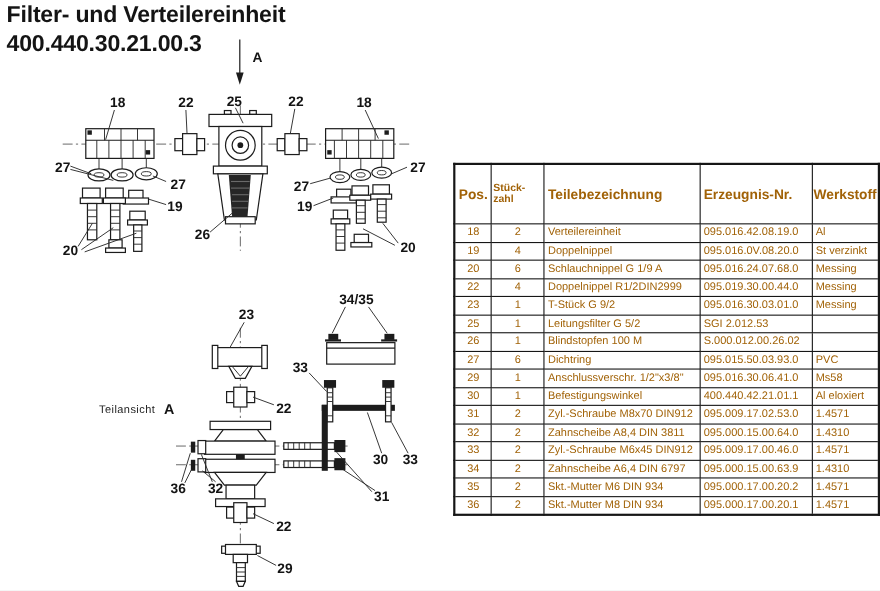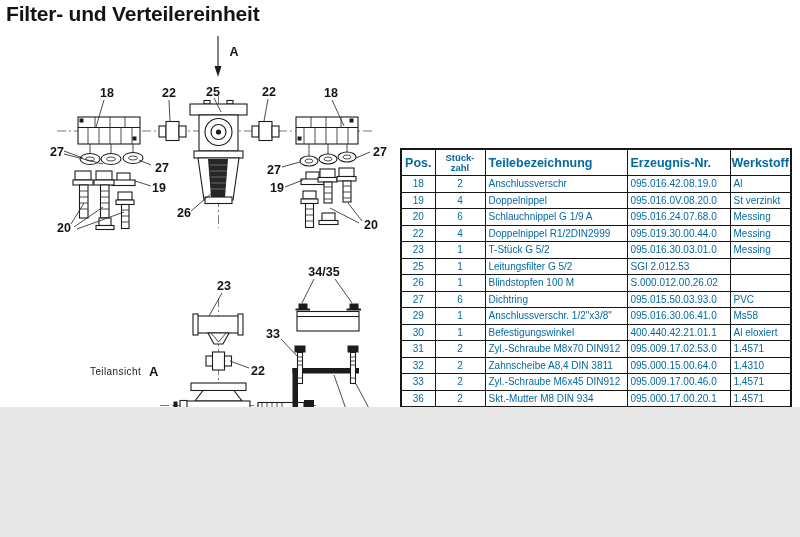--- a/index.html
+++ b/index.html
@@ -1,17 +1,17 @@
 <!DOCTYPE html>
 <html><head>
 <meta charset="utf-8">
 <style>
   html,body { margin:0; padding:0; background:#e8e8e8; }
   .page {
-    position:relative; width:800px; height:407px; background:#ffffff;
+    position:relative; width:800px; height:537px; background:#ffffff;
     font-family:"Liberation Sans", sans-serif; color:#111; overflow:hidden;
   }
   .title {
     position:absolute; left:6px; top:1px;
     font-weight:bold; font-size:21px; line-height:26px; letter-spacing:-0.2px; color:#141414;
   }
   .title div { white-space:nowrap; }
   svg.drawing { position:absolute; left:0; top:0; }
 
   
@@ -20,43 +20,44 @@
   .fw { fill:#ffffff; stroke:#1c1c1c; stroke-width:1.1; }
   .fd { fill:#1c1c1c; stroke:none; }
   .cline { stroke:#555; stroke-width:0.8; fill:none; stroke-dasharray:9 3 2 3; }
   .hatch { stroke:#6a6a6a; stroke-width:1; }
   .cl { font-family:"Liberation Sans", sans-serif; font-size:12.5px; font-weight:bold; fill:#141414; text-anchor:middle; }
   .pv { font-family:"Liberation Sans", sans-serif; font-size:10px; fill:#222; letter-spacing:0.4px; }
   .pvA { font-family:"Liberation Sans", sans-serif; font-size:13px; font-weight:bold; fill:#141414; }
 
   
   .parts-table {
-    position:absolute; left:400px; top:148px;
+    position:absolute; left:412px; top:148px;
     border-collapse:collapse; border:2px solid #161616;
-    font-family:"Liberation Sans", sans-serif; color:#0369a1;
+    font-family:"Liberation Sans", sans-serif; color:#a16207;
     table-layout:fixed;
   }
   .parts-table th, .parts-table td {
     border:1px solid #161616; padding:0 3px; white-space:nowrap; overflow:hidden;
     vertical-align:middle;
   }
   .parts-table th { font-weight:bold; font-size:12.5px; text-align:left; height:25px; }
   .parts-table th.c, .parts-table td.c { text-align:center; }
   .parts-table td { font-size:10px; height:15.5px; }
   th.qty { padding:0 1px; }
-  th.qty span { display:block; font-size:9.5px; line-height:10px; text-align:center; }
-  th.mat { padding:0 1px;margin-left:36px; }
+  th.qty span { display:block; font-size:9.5px; line-height:10px; }
+  th.mat { padding:14px 1px;margin-left:36px; }
 </style>
 </head>
 <body>
 
 <div class="page">
 
   <div class="title">
     <div>Filter- und Verteilereinheit</div>
+    <div>400.440.30.21.00.3</div>
   </div>
 
   <svg class="drawing" width="800" height="537" viewBox="0 0 800 537">
 
     <g>
       <line x1="218" y1="36" x2="218" y2="68" class="ln"></line>
       <polygon points="214.5,66 221.5,66 218,77" class="fd"></polygon>
       <text x="234" y="56" class="cl">A</text>
     </g>
 
@@ -395,21 +396,21 @@
         </th>
         <th>Teilebezeichnung</th>
         <th>Erzeugnis-Nr.</th>
         <th class="mat">Werkstoff</th>
       </tr>
     </thead>
     <tbody>
         <tr>
       <td class="c">18</td>
       <td class="c">2</td>
-      <td>Anschlussverschr</td>
+      <td>Verteilereinheit</td>
       <td>095.016.42.08.19.0</td>
       <td>Al</td>
     </tr>
         <tr>
       <td class="c">19</td>
       <td class="c">4</td>
       <td>Doppelnippel</td>
       <td>095.016.0V.08.20.0</td>
       <td>St verzinkt</td>
     </tr>
@@ -423,21 +424,21 @@
         <tr>
       <td class="c">22</td>
       <td class="c">4</td>
       <td>Doppelnippel R1/2DIN2999</td>
       <td>095.019.30.00.44.0</td>
       <td>Messing</td>
     </tr>
         <tr>
       <td class="c">23</td>
       <td class="c">1</td>
-      <td>T-Stück G 5/2</td>
+      <td>T-Stück G 9/2</td>
       <td>095.016.30.03.01.0</td>
       <td>Messing</td>
     </tr>
         <tr>
       <td class="c">25</td>
       <td class="c">1</td>
       <td>Leitungsfilter G 5/2</td>
       <td>SGI 2.012.53</td>
       <td></td>
     </tr>
@@ -484,20 +485,34 @@
       <td>1.4310</td>
     </tr>
         <tr>
       <td class="c">33</td>
       <td class="c">2</td>
       <td>Zyl.-Schraube M6x45 DIN912</td>
       <td>095.009.17.00.46.0</td>
       <td>1.4571</td>
     </tr>
         <tr>
+      <td class="c">34</td>
+      <td class="c">2</td>
+      <td>Zahnscheibe A6,4  DIN 6797</td>
+      <td>095.000.15.00.63.9</td>
+      <td>1.4310</td>
+    </tr>
+        <tr>
+      <td class="c">35</td>
+      <td class="c">2</td>
+      <td>Skt.-Mutter M6  DIN 934</td>
+      <td>095.000.17.00.20.2</td>
+      <td>1.4571</td>
+    </tr>
+        <tr>
       <td class="c">36</td>
       <td class="c">2</td>
       <td>Skt.-Mutter M8  DIN 934</td>
       <td>095.000.17.00.20.1</td>
       <td>1.4571</td>
     </tr>
       </tbody>
   </table>
 
 </div>

